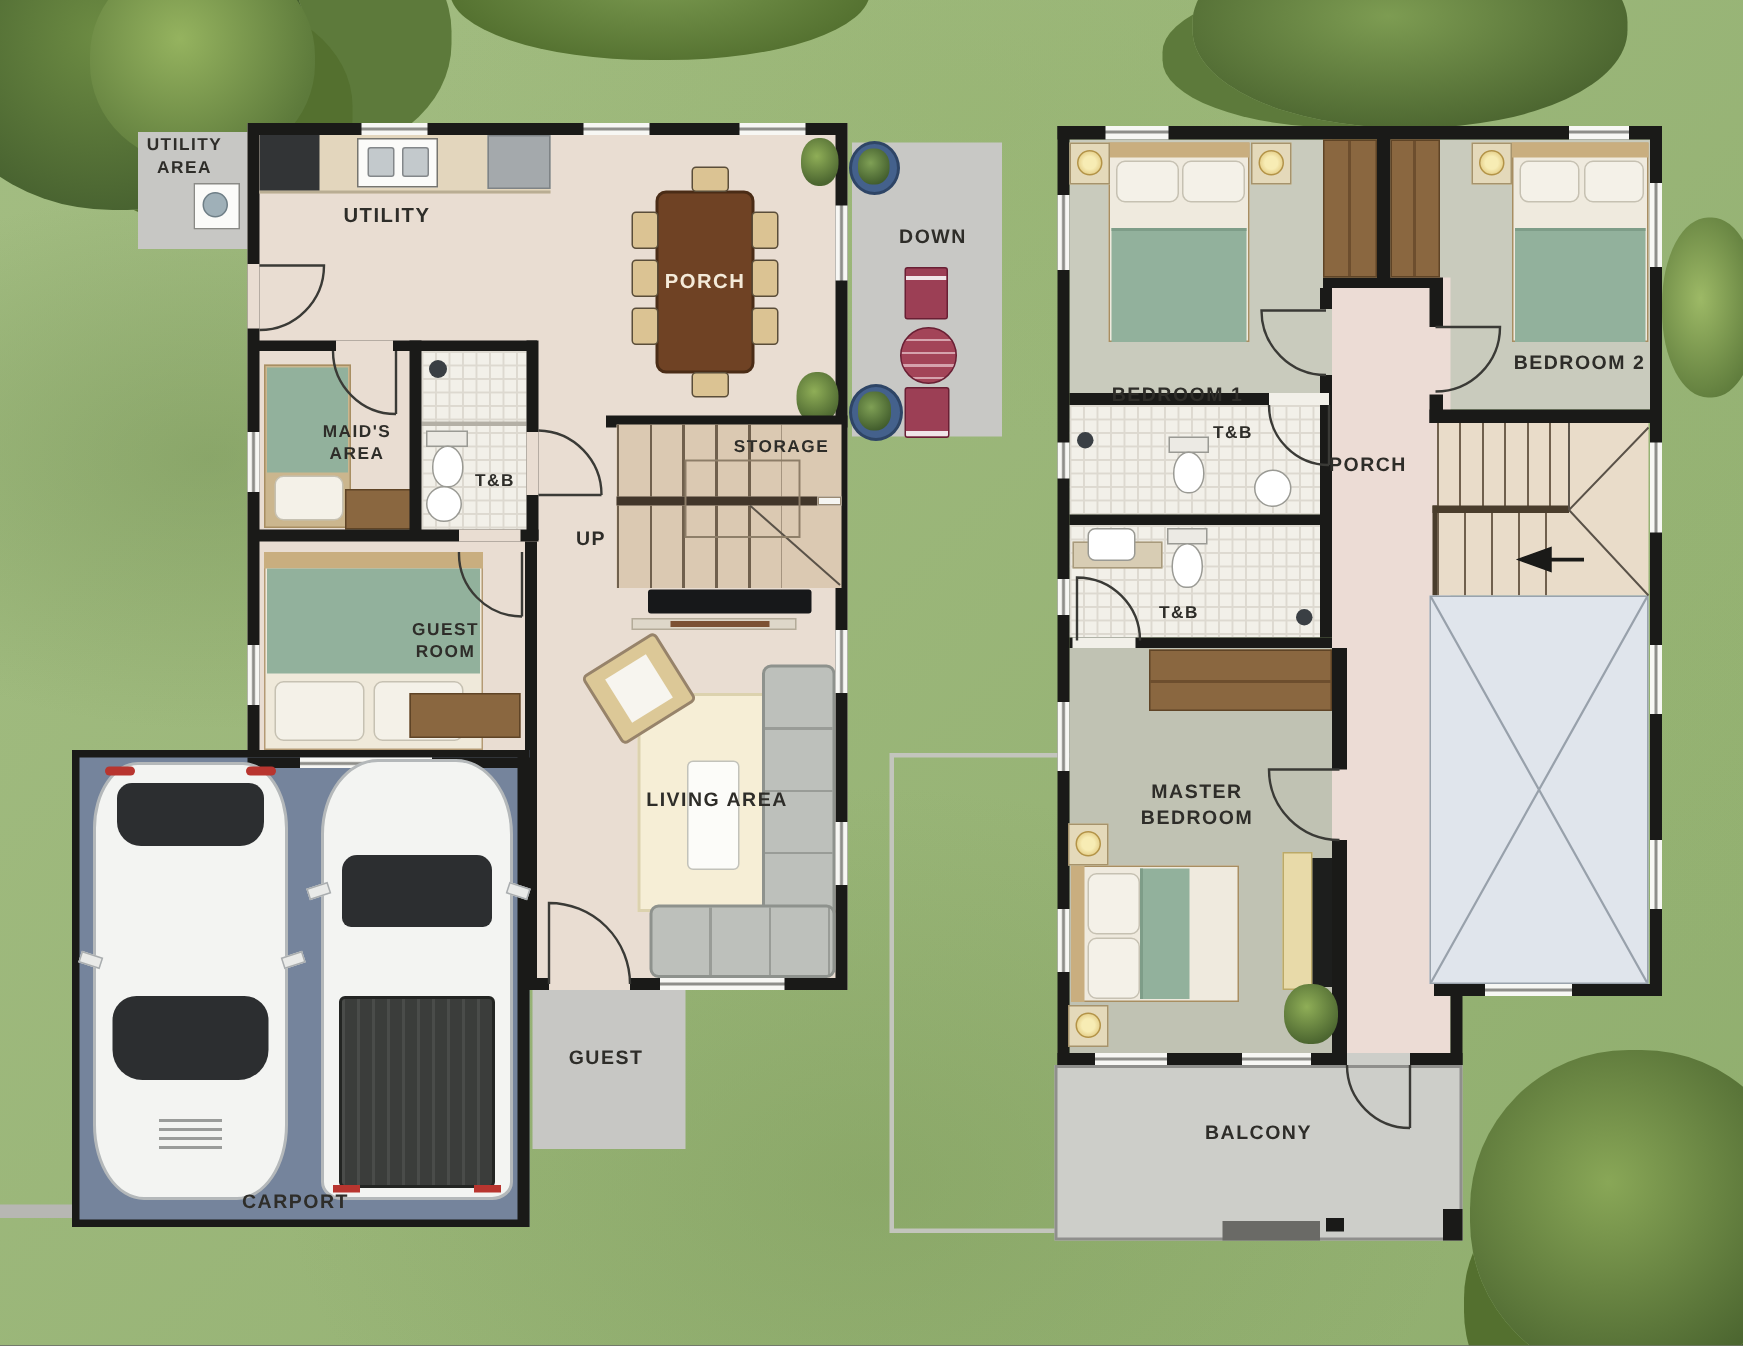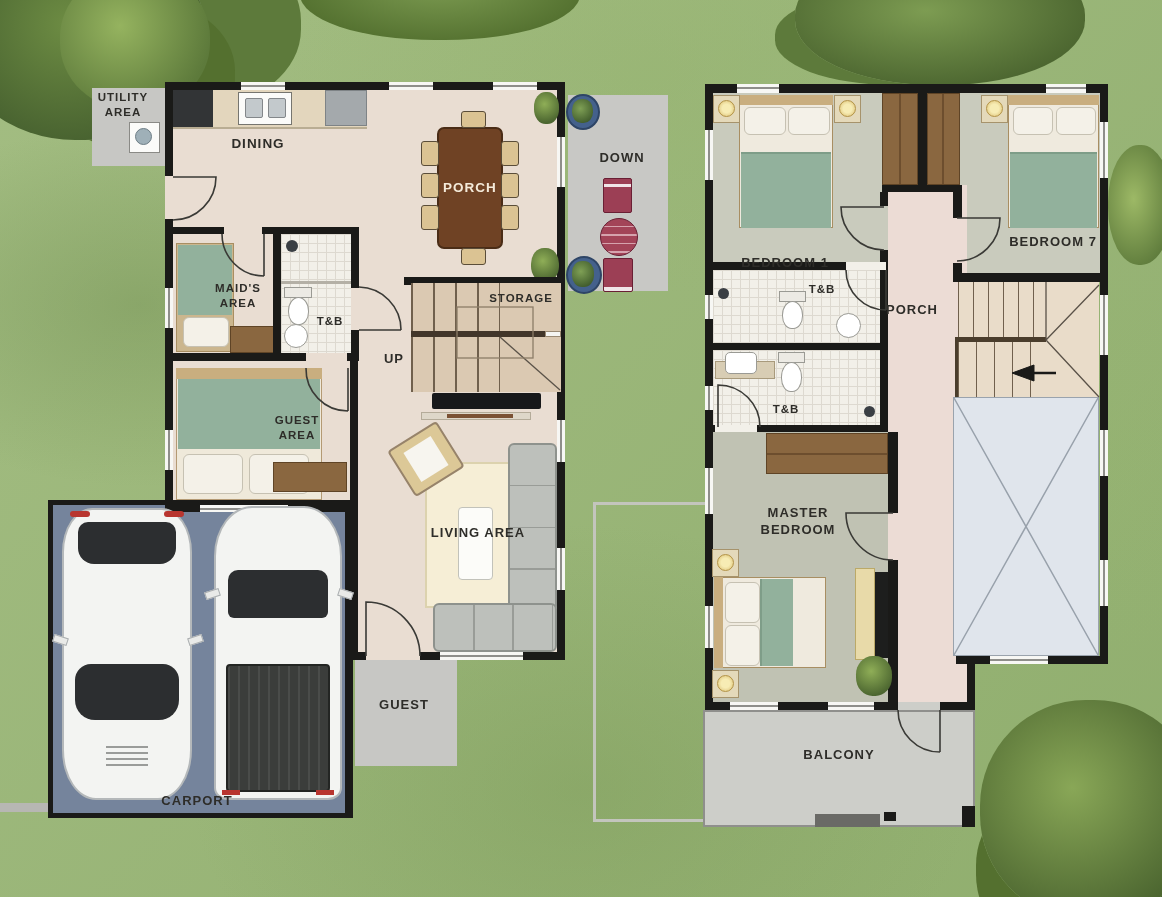--- a/index.html
+++ b/index.html
@@ -163,28 +163,28 @@
       <div class="abs" style="left:-9px;top:84px;width:13px;height:6px;background:#e9eae8;border:1px solid #a9adaf;transform:rotate(-18deg);"></div>
       <div class="abs" style="left:124px;top:84px;width:13px;height:6px;background:#e9eae8;border:1px solid #a9adaf;transform:rotate(18deg);"></div>
       <div class="abs" style="left:12px;top:158px;width:104px;height:128px;background:#3b3d3b;border:2px solid #232523;border-radius:4px;box-sizing:border-box;background-image:repeating-linear-gradient(90deg,rgba(255,255,255,.08) 0 2px,transparent 2px 10px);"></div>
       <div class="abs" style="left:8px;top:284px;width:18px;height:5px;background:#b8352f;"></div>
       <div class="abs" style="left:102px;top:284px;width:18px;height:5px;background:#b8352f;"></div>
     </div>
 
     <div class="abs" style="left:355px;top:660px;width:102px;height:106px;background:#c7c7c4;"></div>
 
     <div class="lbl" style="left:86px;top:90px;width:74px;font-size:11.5px;">UTILITY AREA</div>
-    <div class="lbl" style="left:208px;top:135px;width:100px;font-size:13.5px;">DINING</div>
+    <div class="lbl" style="left:208px;top:135px;width:100px;font-size:13.5px;">UTILITY</div>
     <div class="lbl" style="left:437px;top:179px;width:66px;font-size:13.5px;color:#f4ead9;">PORCH</div>
     <div class="lbl" style="left:584px;top:150px;width:76px;font-size:13px;">DOWN</div>
     <div class="lbl" style="left:197px;top:281px;width:82px;font-size:11.5px;">MAID'S AREA</div>
     <div class="lbl" style="left:305px;top:314px;width:50px;font-size:11.5px;">T&amp;B</div>
     <div class="lbl" style="left:478px;top:291px;width:86px;font-size:11.5px;">STORAGE</div>
     <div class="lbl" style="left:376px;top:351px;width:36px;font-size:13px;">UP</div>
-    <div class="lbl" style="left:256px;top:413px;width:82px;font-size:11.5px;">GUEST AREA</div>
+    <div class="lbl" style="left:256px;top:413px;width:82px;font-size:11.5px;">GUEST ROOM</div>
     <div class="lbl" style="left:424px;top:525px;width:108px;font-size:13px;">LIVING AREA</div>
     <div class="lbl" style="left:368px;top:697px;width:72px;font-size:13px;">GUEST</div>
     <div class="lbl" style="left:150px;top:793px;width:94px;font-size:13px;">CARPORT</div>
   </div>
 
   <div>
 
     <div class="abs" style="left:713px;top:93px;width:175px;height:169px;background:#c9cbbd;"></div>
     <div class="abs" style="left:922px;top:93px;width:178px;height:180px;background:#c9cbbd;"></div>
     <div class="abs" style="left:888px;top:185px;width:79px;height:517px;background:#ecdcd5;"></div>
@@ -281,25 +281,25 @@
     <div class="win-v" style="left:705px;top:606px;height:42px;"></div>
     <div class="win-v" style="left:1100px;top:122px;height:56px;"></div>
     <div class="win-v" style="left:1100px;top:295px;height:60px;"></div>
     <div class="win-v" style="left:1100px;top:430px;height:46px;"></div>
     <div class="win-v" style="left:1100px;top:560px;height:46px;"></div>
     <div class="win-h" style="left:730px;top:702px;width:48px;"></div>
     <div class="win-h" style="left:828px;top:702px;width:46px;"></div>
     <div class="win-h" style="left:990px;top:656px;width:58px;"></div>
 
     <div class="lbl" style="left:732px;top:234px;width:106px;font-size:13px;margin-top:21px;">BEDROOM 1</div>
-    <div class="lbl" style="left:1000px;top:234px;width:106px;font-size:13px;">BEDROOM 7</div>
+    <div class="lbl" style="left:1000px;top:234px;width:106px;font-size:13px;">BEDROOM 2</div>
     <div class="lbl" style="left:797px;top:282px;width:50px;font-size:11.5px;">T&amp;B</div>
     <div class="lbl" style="left:876px;top:302px;width:72px;font-size:13px;">PORCH</div>
     <div class="lbl" style="left:761px;top:402px;width:50px;font-size:11.5px;">T&amp;B</div>
-    <div class="lbl" style="left:740px;top:505px;width:116px;font-size:13px;">MASTER BEDROOM</div>
+    <div class="lbl" style="left:740px;top:520px;width:116px;font-size:13px;">MASTER BEDROOM</div>
     <div class="lbl" style="left:792px;top:747px;width:94px;font-size:13px;">BALCONY</div>
   </div>
 
   <svg width="1162" height="897" style="position:absolute;left:0;top:0;pointer-events:none;" xmlns="http://www.w3.org/2000/svg">
     <g stroke="#3a3a36" stroke-width="1.6" fill="none">
       <path d="M173,177 L216,177 A43 43 0 0 1 173,220"></path>
       <path d="M264,234 L264,276 M222,234 A42 42 0 0 0 264,276"></path>
       <path d="M359,330 L401,330 M359,287 A43 43 0 0 1 401,330"></path>
       <path d="M348,368 L348,411 M306,368 A42 42 0 0 0 348,411"></path>
       <path d="M366,656 L366,602 A54 54 0 0 1 420,656"></path>

